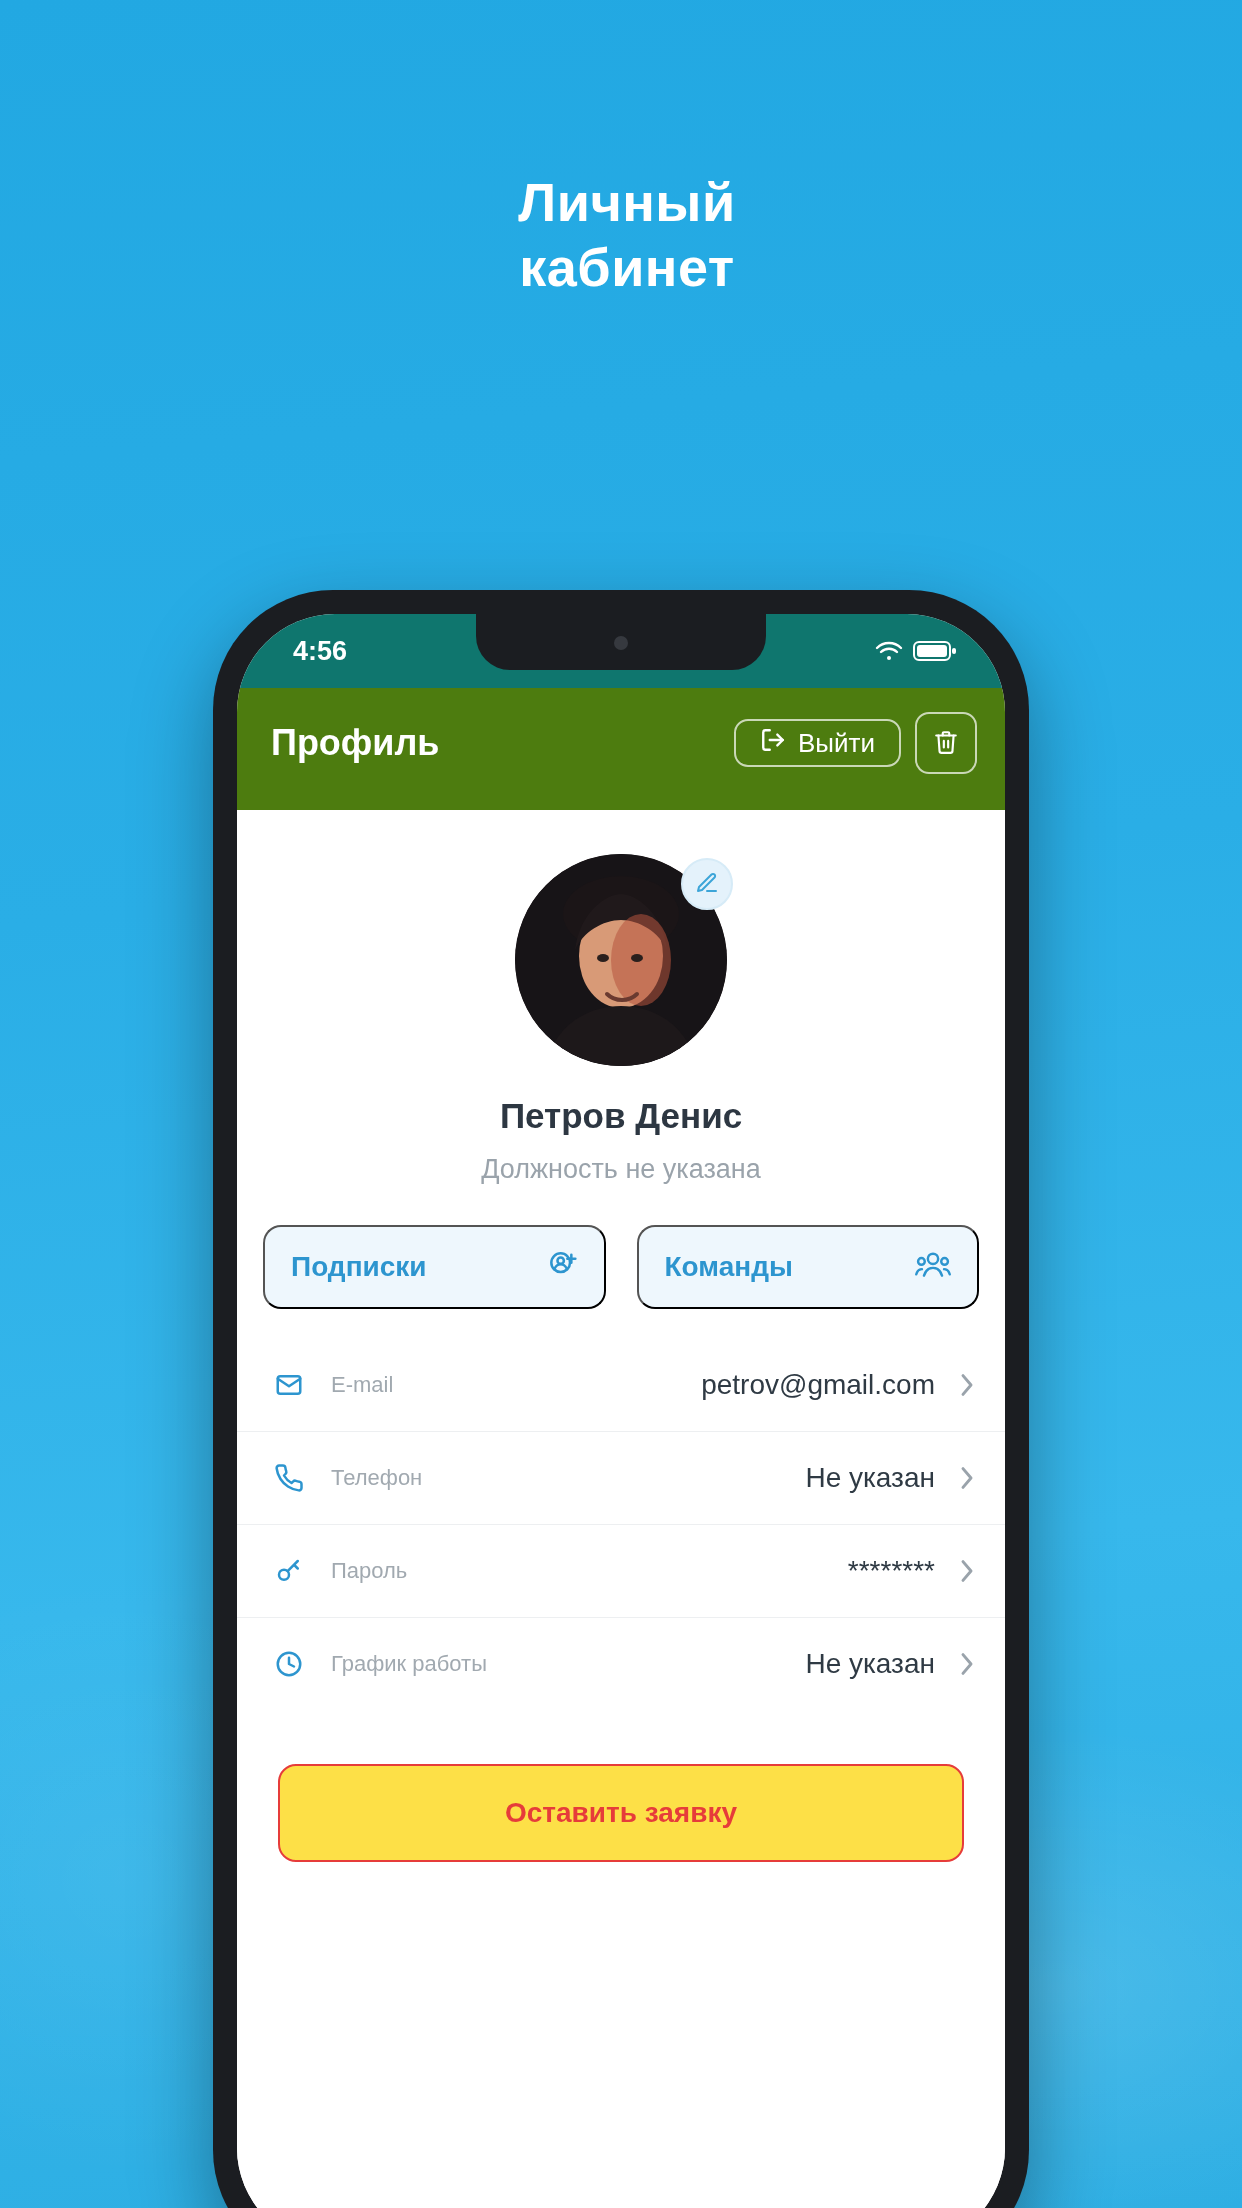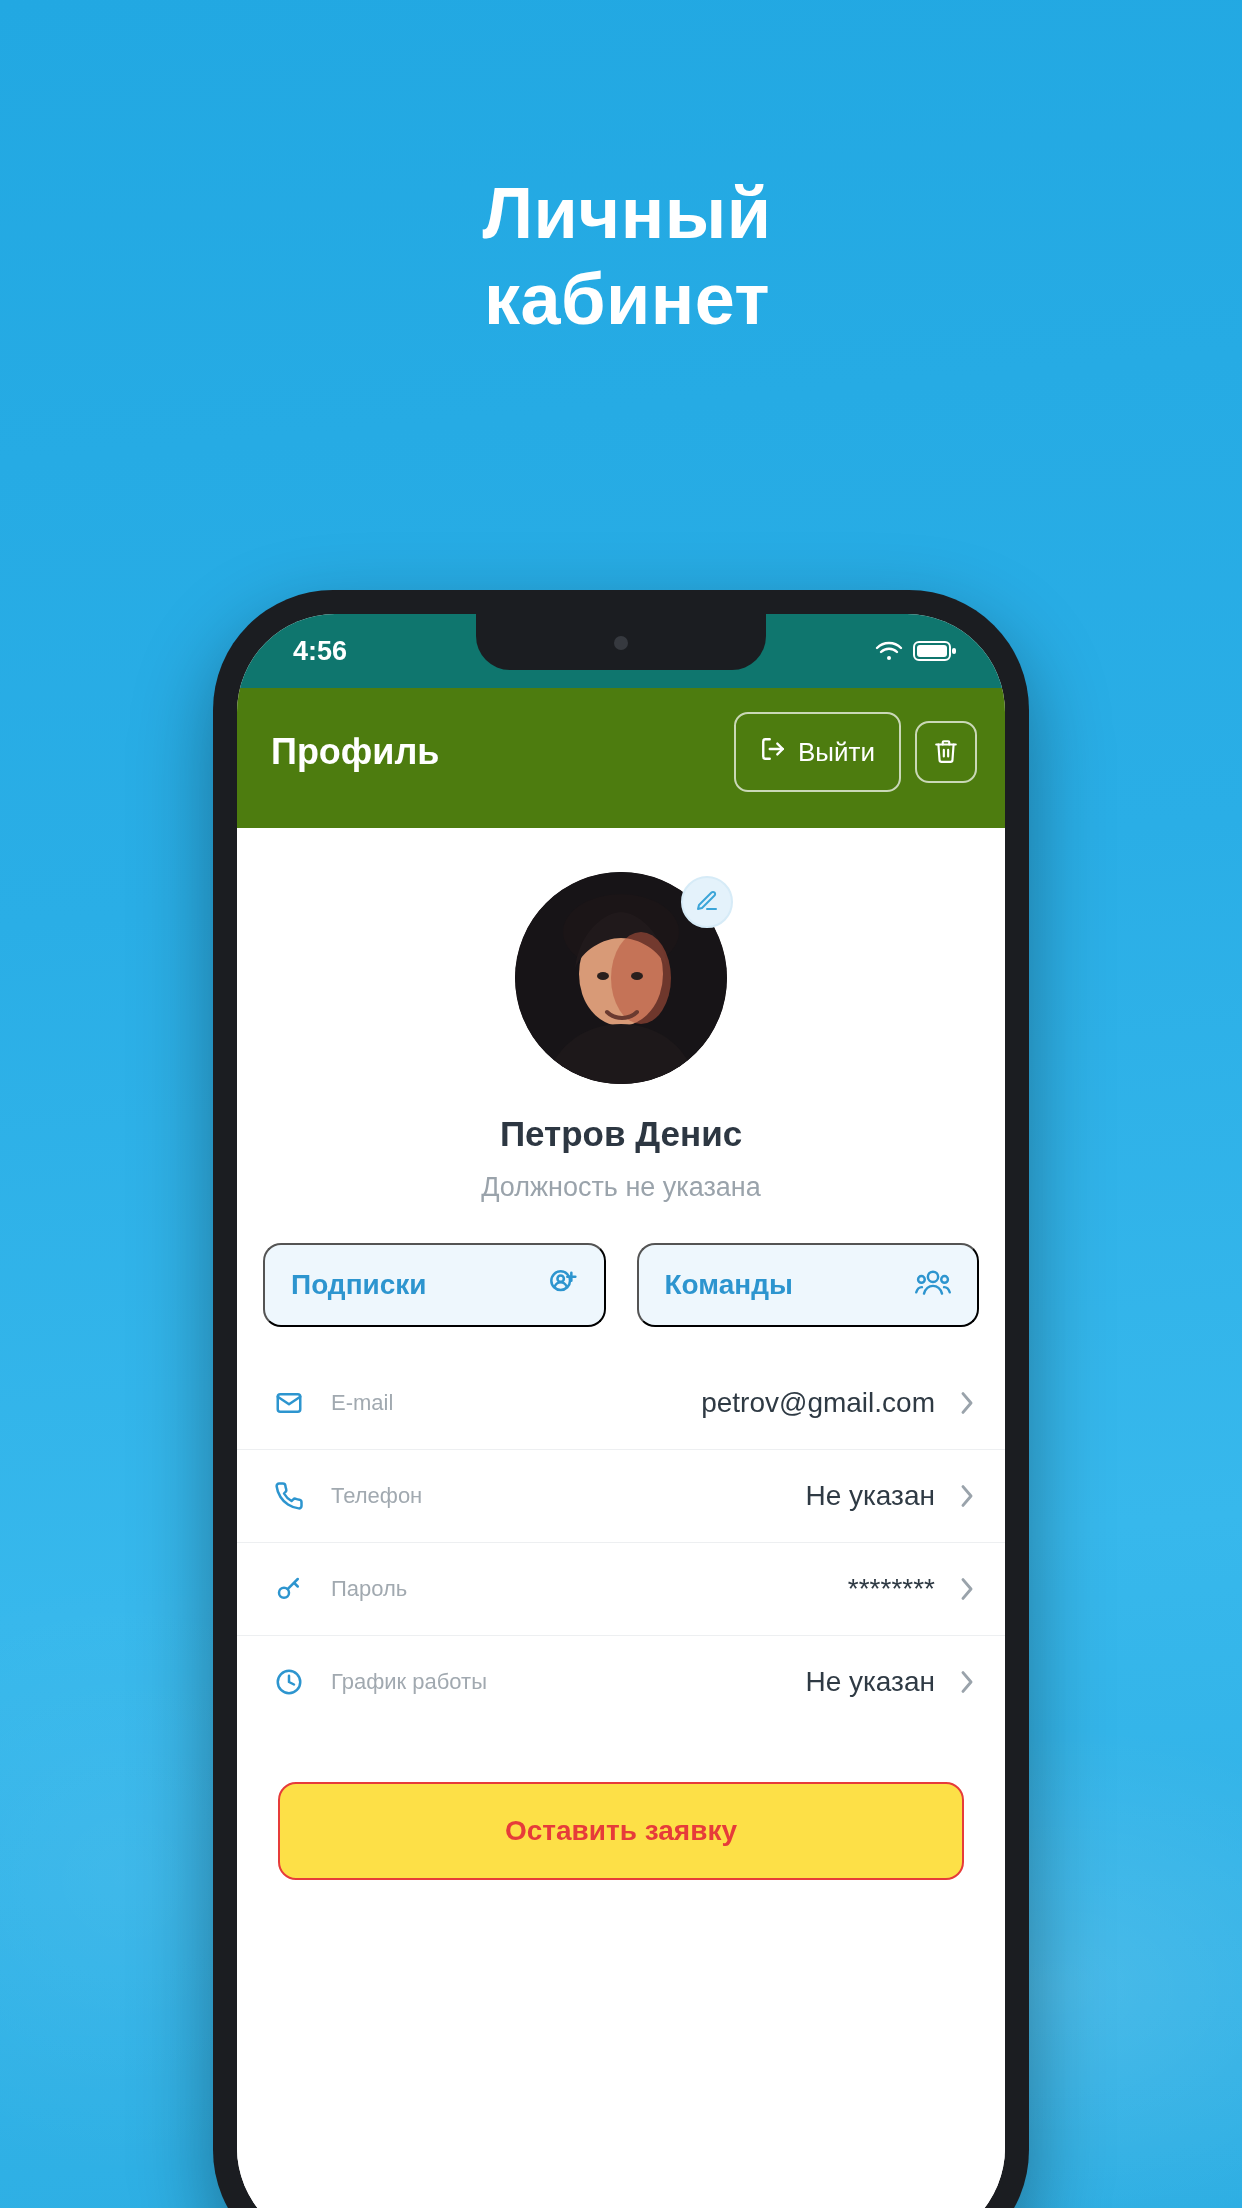--- a/index.html
+++ b/index.html
@@ -17,21 +17,21 @@
         radial-gradient(ellipse 600px 400px at 85% 90%, rgba(255,255,255,0.12), transparent 65%),
         radial-gradient(ellipse 500px 500px at 10% 85%, rgba(255,255,255,0.06), transparent 60%);
       pointer-events: none;
     }
     .promo-title {
       position: absolute;
       top: 170px;
       left: 12px; right: 0;
       color: #fff;
       font-weight: 800;
-      font-size: 72px;
+      font-size: 54px;
       line-height: 1.2;
       text-align: center;
       letter-spacing: 0.5px;
     }
     
     .device {
       position: absolute;
       left: 50%;
       top: 590px;
       transform: translateX(-50%);
@@ -91,21 +91,21 @@
     }
     .topbar-title {
       font-size: 36px;
       font-weight: 700;
     }
     .topbar-actions { display:flex; gap: 14px; align-items:center; }
     .btn-outline {
       display: flex;
       align-items: center;
       gap: 12px;
-      height: 80px;
+      height: 48px;
       padding: 0 24px;
       border: 2px solid rgba(255,255,255,0.7);
       border-radius: 14px;
       background: transparent;
       color: #fff;
       font-size: 26px;
       font-weight: 500;
     }
     .btn-icon-square {
       width: 62px;

